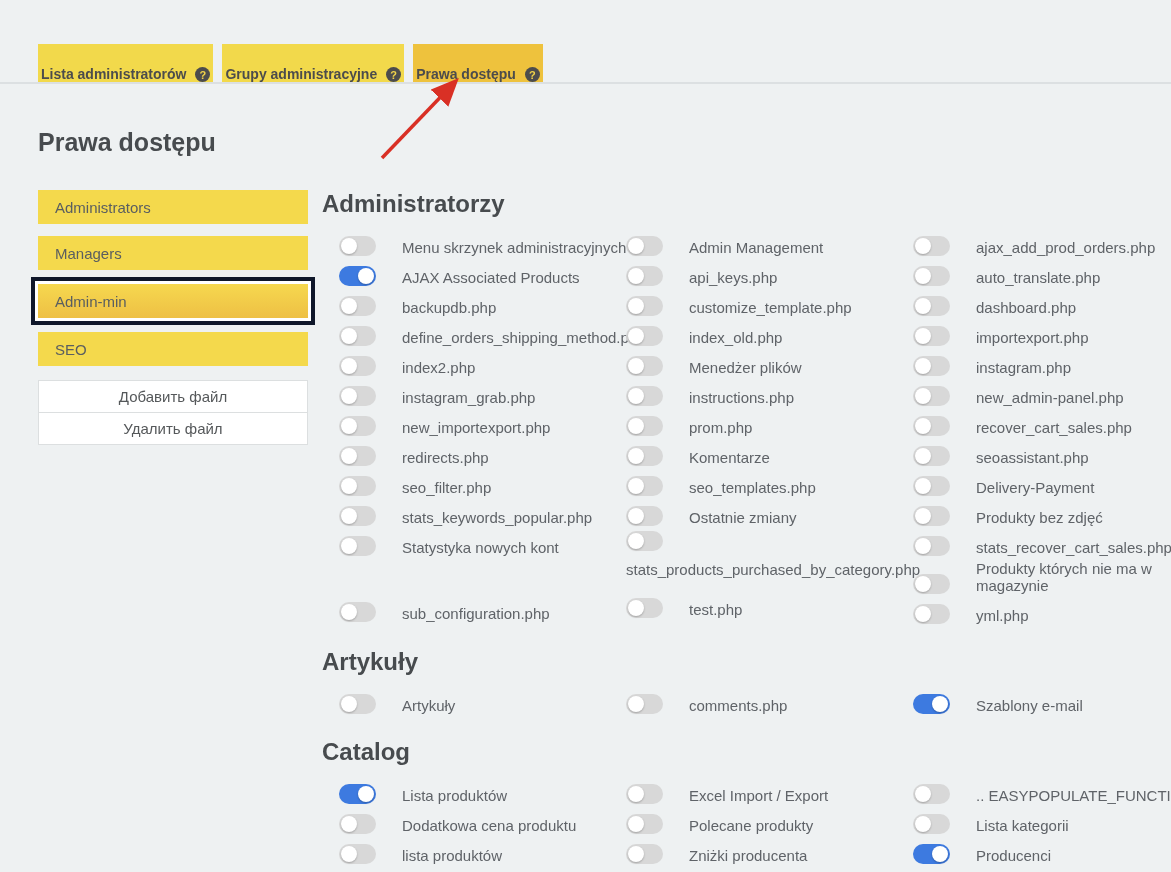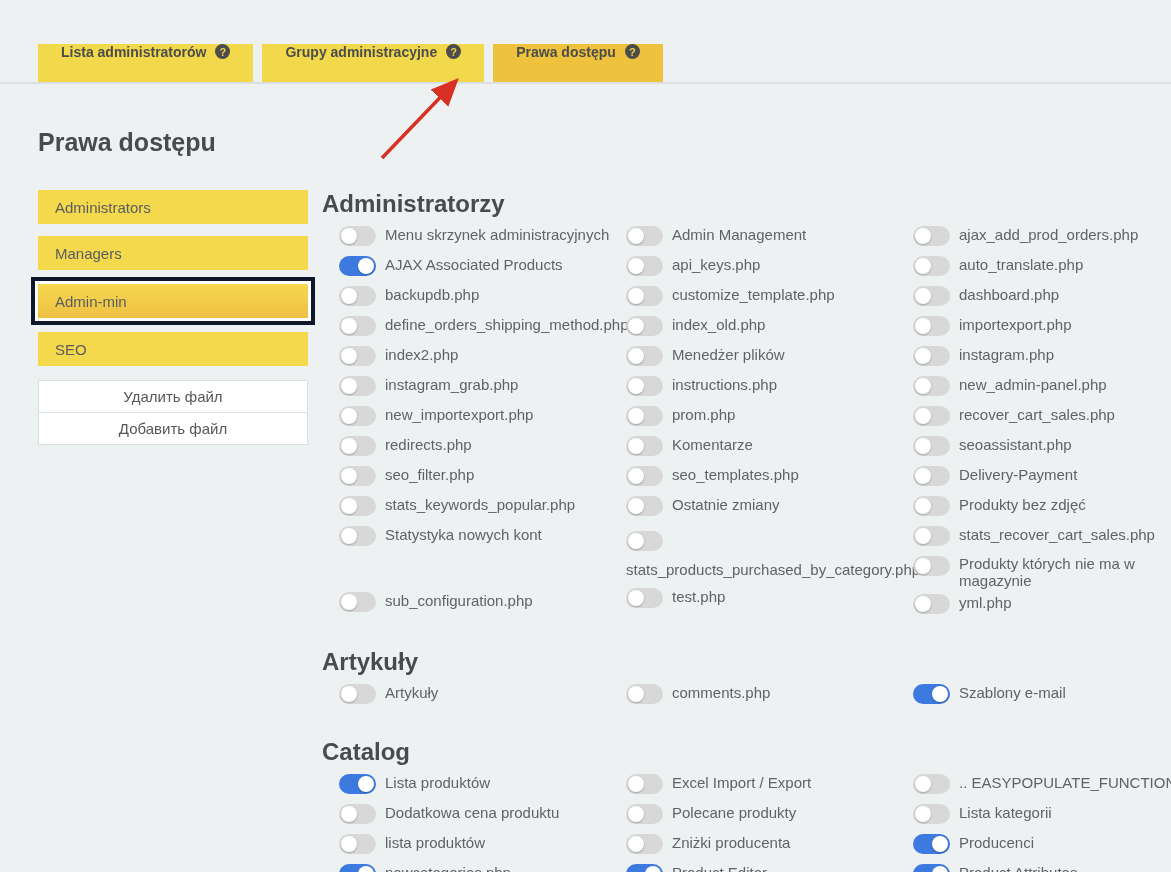--- a/index.html
+++ b/index.html
@@ -12,25 +12,25 @@
     position:relative;
   }
   
   .tabbar {
     display:flex;
     padding:44px 0 0 38px;
     border-bottom:2px solid #dcе0e2;
     border-bottom:2px solid #dce0e2;
   }
   .tab {
-    display:flex; align-items:flex-start; gap:9px;
+    display:flex; align-items:flex-end; gap:9px;
     background:#f2d94b;
     border:none;
     height:38px;
-    padding:0 23px;
+    padding:0 3px;
     margin-right:9px;
     font-family:inherit;
     font-size:14px; font-weight:700; color:#4c4c4c;
     cursor:pointer;
     white-space:nowrap;
   }
   .tab.active { background:#eec23d; }
   .qicon {
     width:15px; height:15px; border-radius:50%;
     background:#4c4c4c; color:#f0d24a;
@@ -85,21 +85,21 @@
   
   .section-title {
     font-size:24px; font-weight:700; color:#474b4e;
     margin:0 0 8px;
   }
   .section + .section .section-title { margin-top:24px; }
   .cols { display:flex; align-items:flex-start; }
   .col { width:287px; flex:0 0 auto; padding-left:17px; }
   .col:last-child { width:auto; flex:1; }
   
-  .item { display:flex; align-items:flex-start; height:30px; }
+  .item { display:flex; align-items:flex-end; height:30px;gap:17px; }
   .item .label {
     margin-left:9px;
     font-size:15px; color:#5f6368;
     white-space:nowrap;
   }
   .item.gap { margin-top:36px; }
   .item.label-below { display:block; height:62px; padding-top:5px; }
   .item.label-below .label { display:block; margin:6px 0 0; white-space:nowrap; }
   .item.wrap { height:38px; }
   .item.wrap .label { white-space:normal; max-width:192px; line-height:1.1; }
@@ -151,22 +151,22 @@
 <div class="content">
 
   <aside class="sidebar">
     <button class="group-btn">Administrators</button>
     <button class="group-btn">Managers</button>
     <div class="selected-wrap">
       <button class="group-btn">Admin-min</button>
     </div>
     <button class="group-btn">SEO</button>
     <div class="actions">
+      <button class="action-btn">Добавить файл</button>
       <button class="action-btn">Удалить файл</button>
-      <button class="action-btn">Добавить файл</button>
     </div>
   </aside>
 
   <main class="main" id="sections-root">
       <section class="section">
         <h2 class="section-title">Administratorzy</h2>
         <div class="cols">
           <div class="col">
             <div class="item">
               <span class="toggle">

